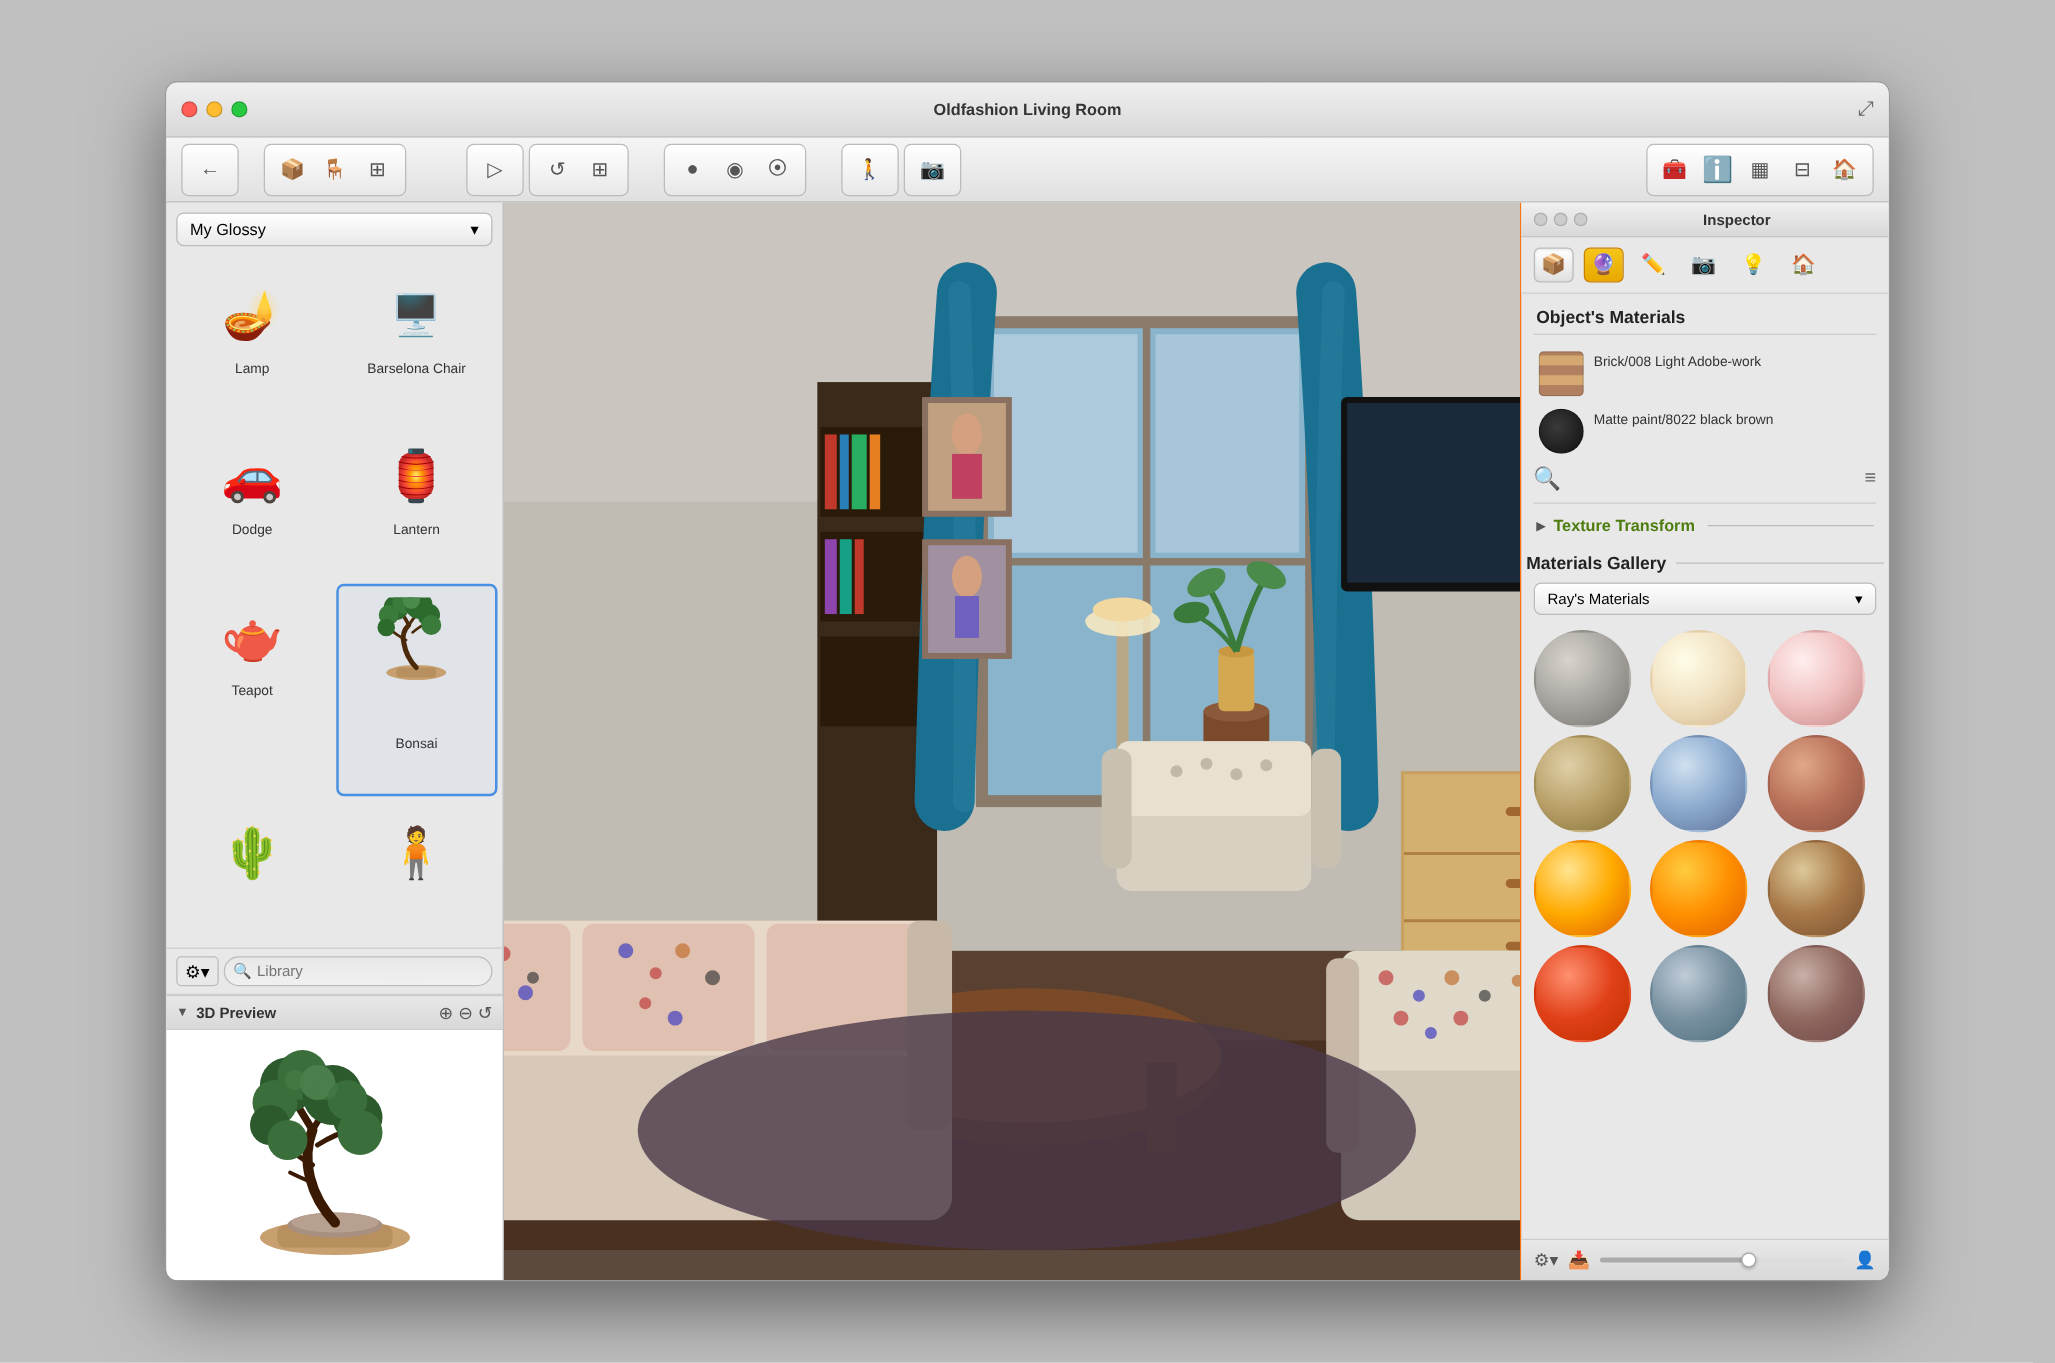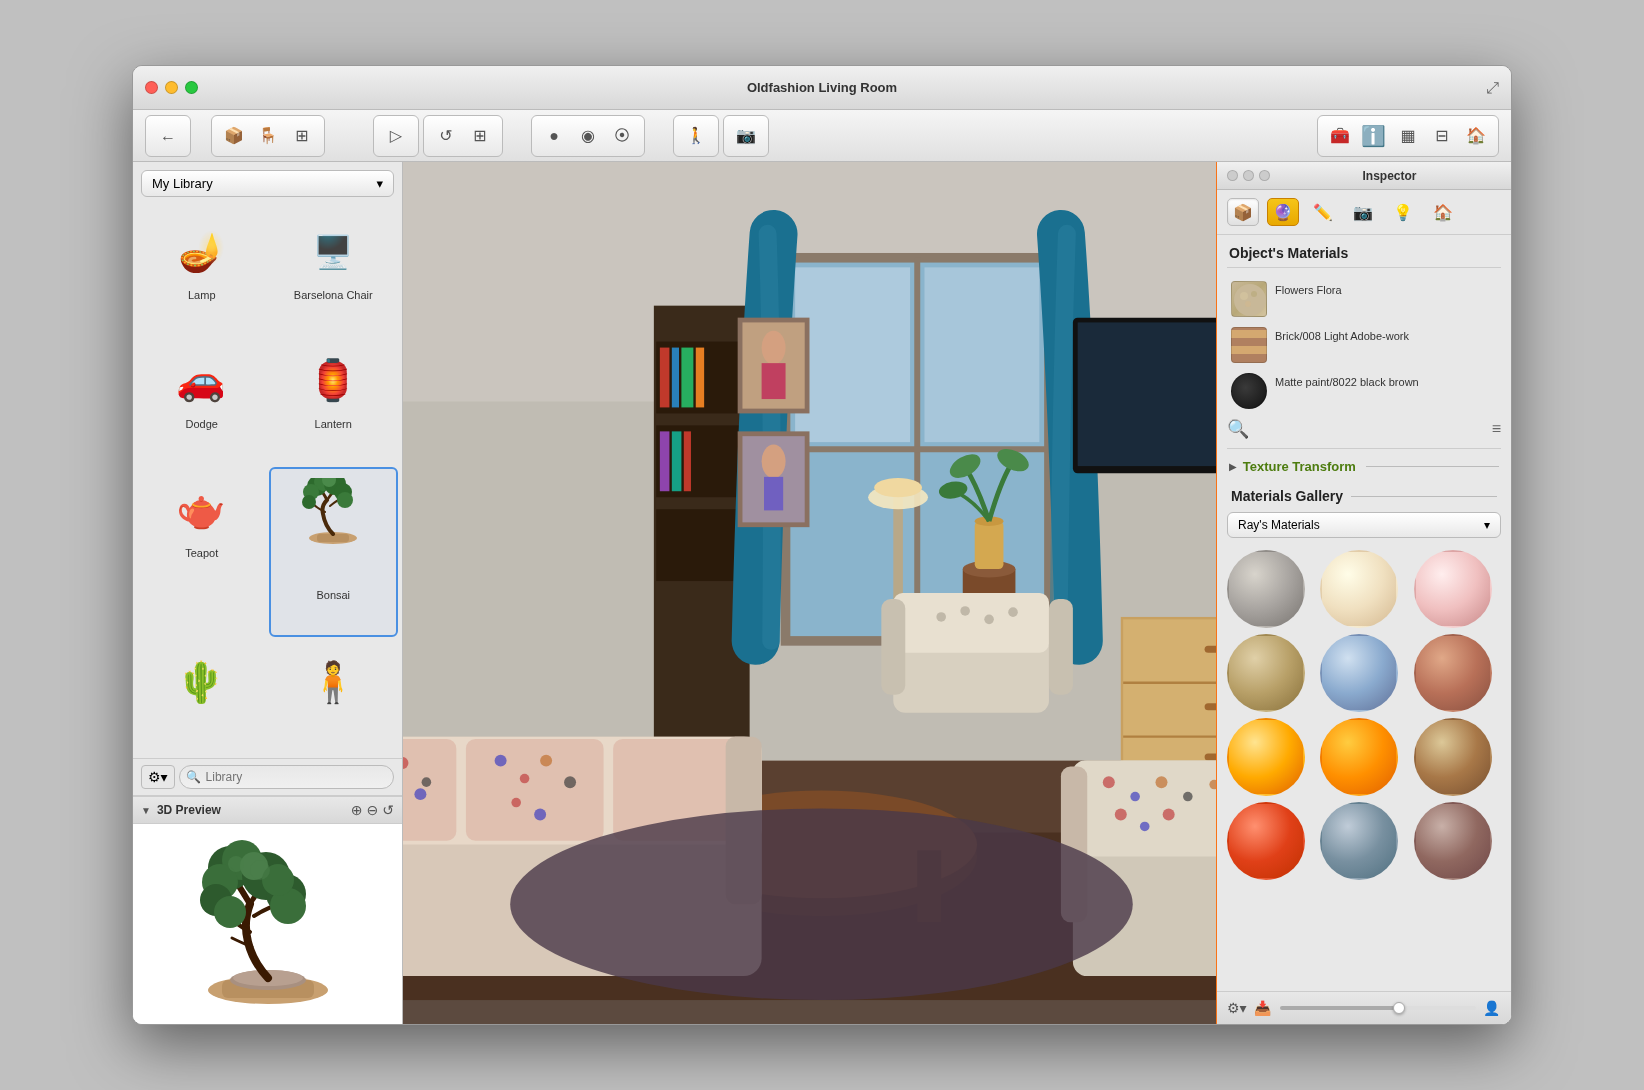--- a/index.html
+++ b/index.html
@@ -355,21 +355,21 @@
       flex: 1;
       height: 1px;
       background: #bbb;
       margin-left: 4px;
     }
     
     .gallery-header {
       font-size: 14px;
       font-weight: 700;
       color: #222;
-      padding: 8px 14px 4px;
+      padding: 8px 4px 4px;
       display: flex;
       align-items: center;
       gap: 8px;
     }
     .gallery-line {
       flex: 1;
       height: 1px;
       background: #bbb;
     }
     .gallery-dropdown {
@@ -518,21 +518,21 @@
         <div class="toolbar-btn">⊟</div>
         <div class="toolbar-btn">🏠</div>
       </div>
     </div>
   </div>
 
   <div class="main-content">
 
     <div class="left-sidebar">
       <div class="sidebar-dropdown">
-        <span>My Library</span>
+        <span>My Glossy</span>
         <span>▾</span>
       </div>
 
       <div class="objects-grid">
 
         <div class="object-item">
           <div class="object-icon lamp-icon">🪔</div>
           <span class="object-label">Lamp</span>
         </div>
 
@@ -817,31 +817,20 @@
         <div class="insp-tab-btn">📷</div>
         <div class="insp-tab-btn">💡</div>
         <div class="insp-tab-btn">🏠</div>
       </div>
 
       <div class="inspector-section-title">Object's Materials</div>
       <div style="height:1px; background:#ccc; margin: 0 10px 8px;"></div>
 
       <div class="materials-list">
 
-        <div class="material-item">
-          <div class="material-swatch swatch-flowers" style="background: linear-gradient(135deg, #c8b898, #b8a878, #d4c4a0); position:relative; overflow:hidden;">
-            <svg width="36" height="36" viewBox="0 0 36 36">
-              <circle cx="18" cy="18" r="16" fill="#c8b898"></circle>
-              <circle cx="12" cy="14" r="4" fill="#d4c4a0" opacity="0.7"></circle>
-              <circle cx="22" cy="12" r="3" fill="#b8a878" opacity="0.6"></circle>
-              <circle cx="16" cy="22" r="3" fill="#d0b890" opacity="0.7"></circle>
-            </svg>
-          </div>
-          <span class="material-name">Flowers Flora</span>
-        </div>
 
         <div class="material-item">
           <div class="material-swatch" style="background: repeating-linear-gradient(0deg, #b08060 0px, #b08060 8px, #d4a870 8px, #d4a870 16px); width:36px; height:36px; border-radius:4px; overflow:hidden;">
             <svg width="36" height="36" viewBox="0 0 36 36" style="position:absolute;">
               <rect width="36" height="36" fill="url(#brick)" rx="4"></rect>
             </svg>
           </div>
           <span class="material-name">Brick/008 Light Adobe-work</span>
         </div>
 

